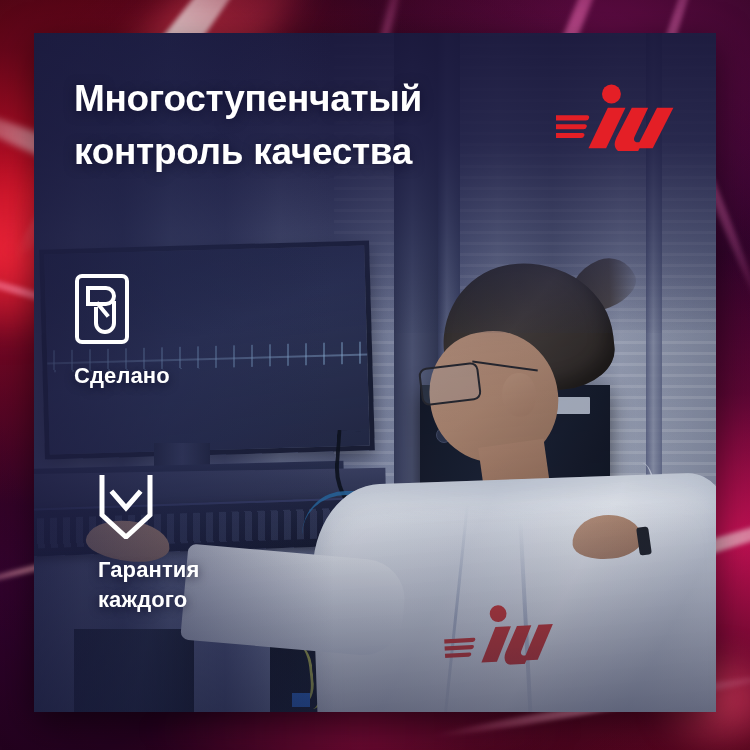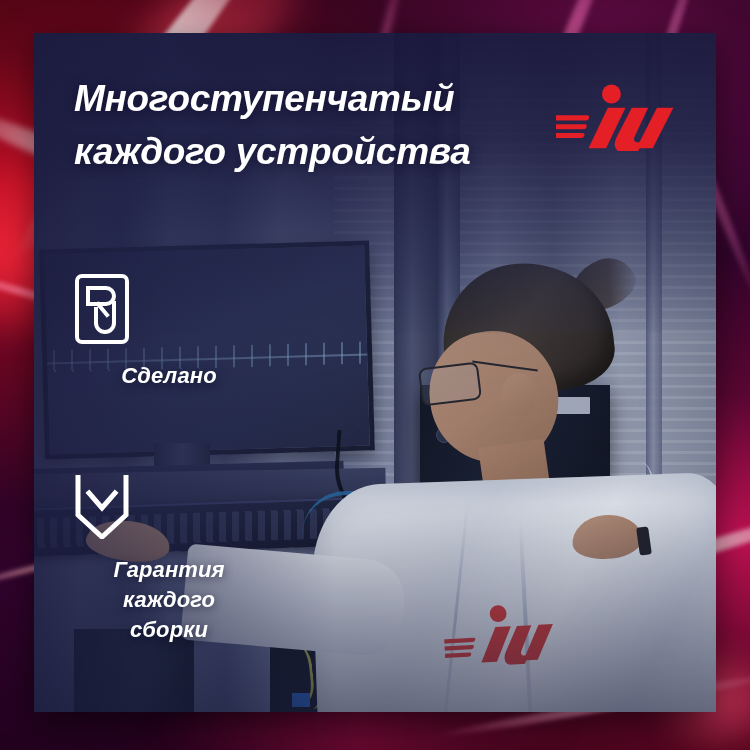--- a/index.html
+++ b/index.html
@@ -127,21 +127,20 @@
   
   #panel {
     position: absolute;
     left: 34px;
     top: 33px;
     width: 682px;
     height: 679px;
     overflow: hidden;
     box-shadow: 0 10px 34px rgba(0,0,0,0.55);
     background: #2b2e55;
-    font-style: italic;
   }
 
   
   .scene { position: absolute; inset: 0; overflow: hidden; }
 
   
   .wall {
     position: absolute; inset: 0;
     background:
       linear-gradient(90deg,
@@ -417,35 +416,35 @@
     width: 126px;
     height: 74px;
   }
 
   .feature {
     position: absolute;
     left: 40px;
     color: #ffffff;
   }
   #feature-made  { top: 240px; }
-  #feature-build { top: 440px; }
+  #feature-build { top: 440px; margin-left: 24px; }
 
   .feature-icon { width: 56px; height: 72px; display: block; }
   #feature-build .feature-icon { height: 66px; }
 
   .feature-label {
     margin-top: 16px;
     font-size: 22px;
     font-weight: 700;
     line-height: 1.36;
     letter-spacing: 0.1px;
     text-shadow: 0 2px 10px rgba(8,6,30,.6);
     width: 190px;
   }
-  .feature-label span { display: block; text-align: center; }
+  .feature-label span { display: block; }
 </style>
 </head>
 <body>
 
 <div id="poster">
 
   <div class="bg-layer">
     <div class="streak s11"></div>
     <div class="streak s1b"></div>
     <div class="streak s1"></div>
@@ -537,21 +536,21 @@
       <div class="photo-grade"></div>
       <div class="panel-top-dark"></div>
       <div class="panel-left-dark"></div>
       <div class="panel-bottom-dark"></div>
     </div>
 
     <div class="content">
 
       <div class="headline">
         <span>Многоступенчатый</span>
-        <span>каждого устройства</span>
+        <span>контроль качества</span>
       </div>
 
       <div class="brand-logo">
         <svg viewBox="0 0 200 110" width="126" height="70" aria-hidden="true">
           <g fill="#e41f26">
             <circle cx="88" cy="20" r="15"></circle>
             <g>
               <rect x="0" y="54" width="68" height="8" rx="4" transform="skewX(-15)"></rect>
               <rect x="8" y="68" width="60" height="8" rx="4" transform="skewX(-15)"></rect>
               <rect x="16" y="82" width="52" height="8" rx="4" transform="skewX(-15)"></rect>
@@ -579,19 +578,18 @@
       </div>
 
       <div class="feature" id="feature-build">
         <svg class="feature-icon" viewBox="0 0 56 66" aria-hidden="true">
           <path d="M4 2 v40 L28 64 L52 42 V2" fill="none" stroke="#ffffff" stroke-width="5" stroke-linejoin="miter"></path>
           <path d="M15 20 L28 35 L41 20" fill="none" stroke="#ffffff" stroke-width="5" stroke-linecap="square" stroke-linejoin="miter"></path>
         </svg>
         <div class="feature-label">
           <span>Гарантия</span>
           <span>каждого</span>
-          <span>сборки</span>
         </div>
       </div>
 
     </div>
   </div>
 </div>
 
 </body></html>

